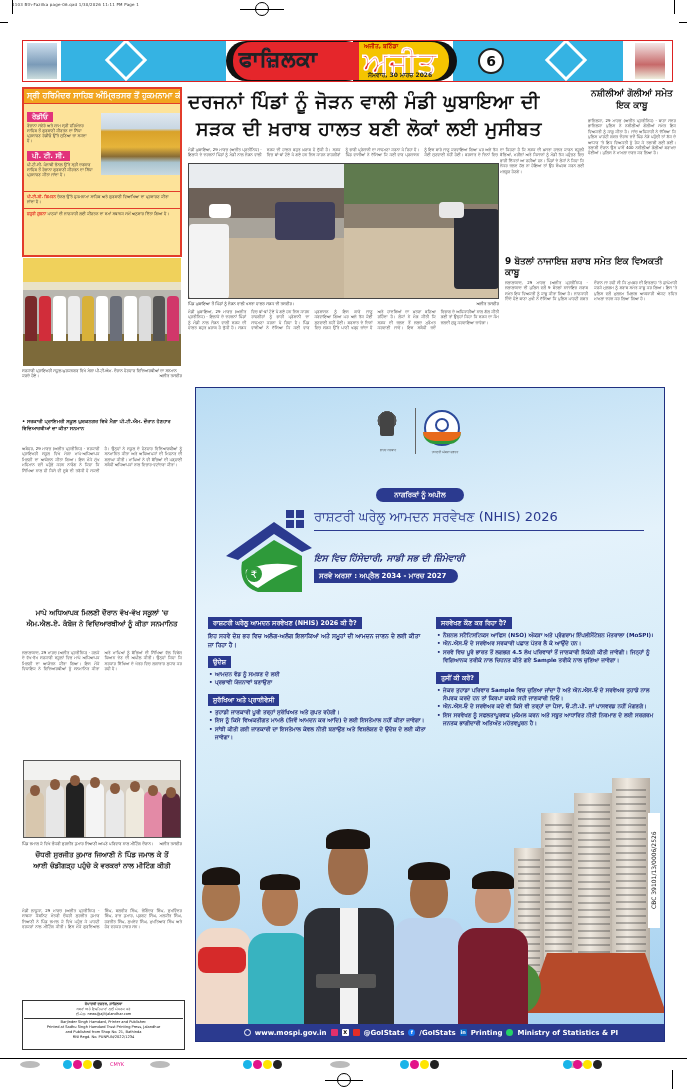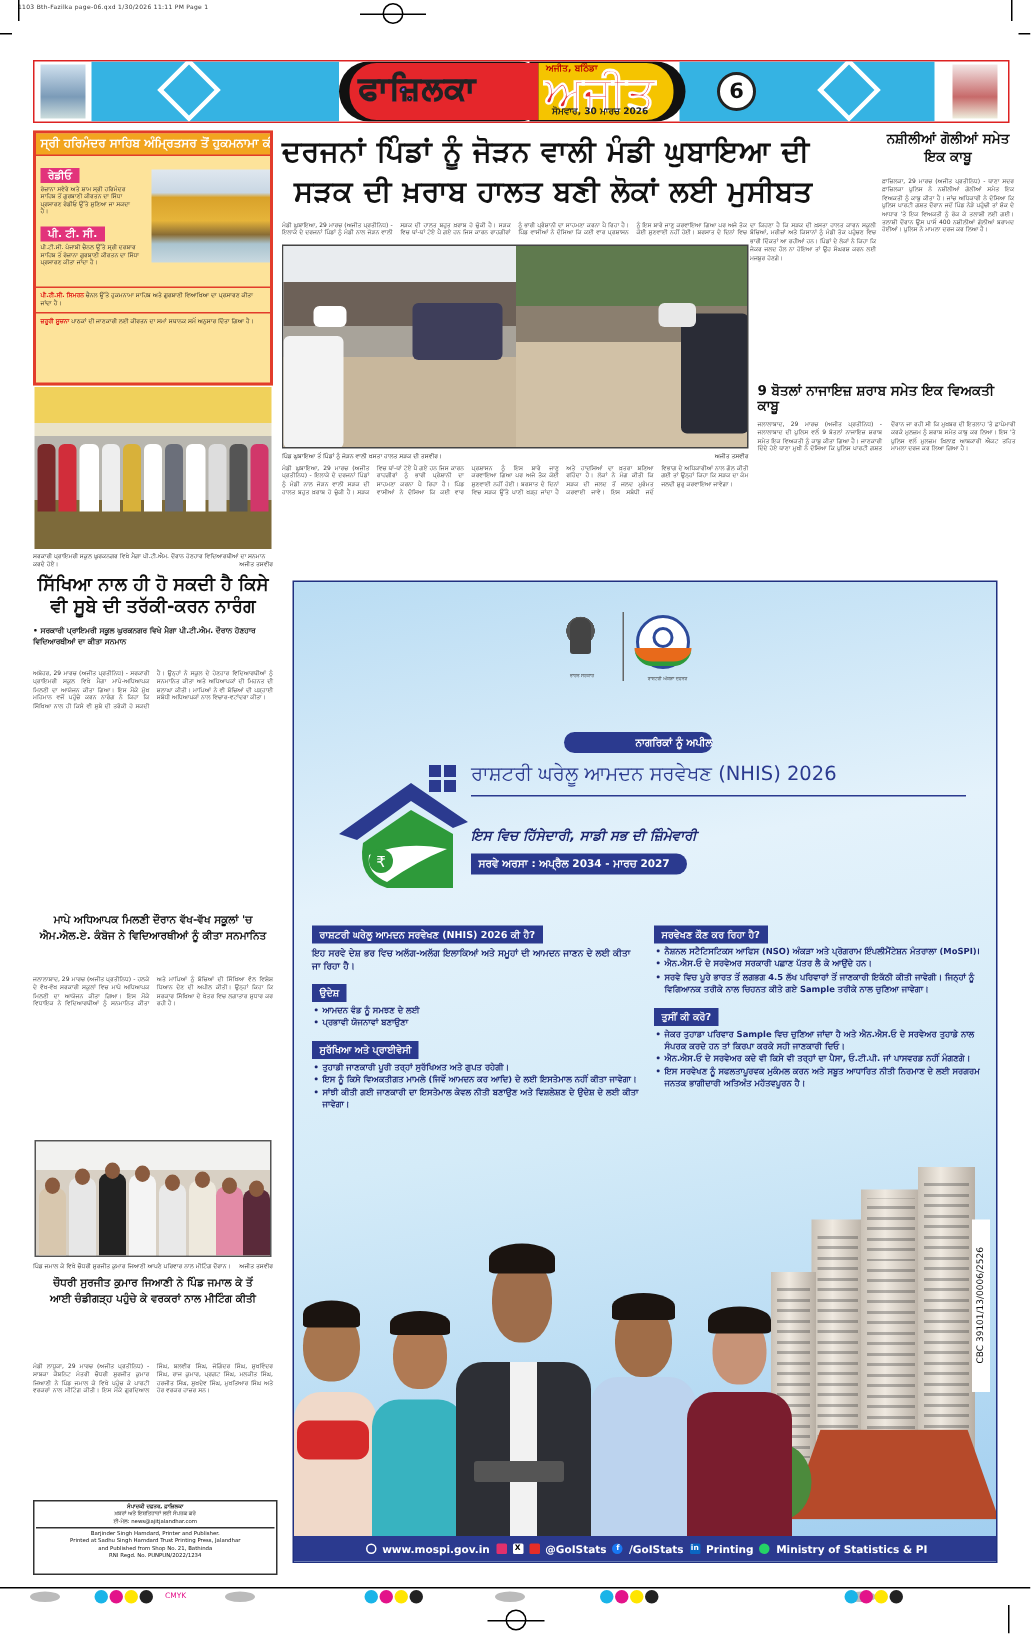--- a/index.html
+++ b/index.html
@@ -83,21 +83,21 @@
   
   .ad { position: absolute; left: 195px; top: 387px; width: 470px; height: 655px; border: 1px solid #203080; background: linear-gradient(170deg, #b9dcf3 0%, #e4f2fb 30%, #d4ebf8 55%, #9fcdef 100%); overflow: hidden; }
   .ad-emblem { position: absolute; left: 178px; top: 20px; width: 26px; height: 36px; background: radial-gradient(circle at 50% 35%, #555 0 35%, transparent 36%), linear-gradient(#fff0,#fff0); }
   .ad-emblem:after { content: ""; position: absolute; left: 6px; top: 4px; width: 14px; height: 24px; background: #444; border-radius: 6px 6px 2px 2px; }
   .ad-emblem-label { position: absolute; left: 172px; top: 60px; width: 40px; font-size: 3px; text-align: center; color: #333; }
   .ad-divider { position: absolute; left: 219px; top: 20px; width: 1px; height: 46px; background: #666; }
   .ad-logo { position: absolute; left: 228px; top: 22px; width: 36px; height: 36px; border-radius: 50%; background: #fff; border: 2px solid #2d4a9a; }
   .ad-logo .wheel { position: absolute; left: 9px; top: 6px; width: 14px; height: 14px; border-radius: 50%; border: 2px solid #2d4a9a; }
   .ad-logo .base { position: absolute; left: -3px; top: 20px; width: 38px; height: 12px; background: #e86a1b; border-radius: 0 0 16px 16px; border-bottom: 3px solid #2e9a3a; }
   .ad-logo-label { position: absolute; left: 220px; top: 62px; width: 58px; font-size: 3px; text-align: center; color: #333; }
-  .ad-appeal { position: absolute; left: 180px; top: 100px; width: 99px; height: 14px; background: #2b3a8f; color: #fff; border-radius: 7px; font-size: 7px; font-weight: bold; text-align: right; line-height: 14px; }
+  .ad-appeal { position: absolute; left: 180px; top: 100px; width: 88px; height: 14px; background: #2b3a8f; color: #fff; border-radius: 7px; font-size: 7px; font-weight: bold; text-align: center; line-height: 14px; }
 
   .ad-house { position: absolute; left: 28px; top: 120px; width: 90px; height: 90px; }
   .ad-title1 { position: absolute; left: 118px; top: 121px; font-size: 13px; font-weight: normal; color: #2b3a8f; white-space: nowrap; }
   .ad-rule { position: absolute; left: 118px; top: 142px; width: 330px; height: 1px; background: #2b3a8f; }
   .ad-title2 { position: absolute; left: 118px; top: 144px; font-size: 15px; font-weight: bold; color: #1c2670; white-space: nowrap; letter-spacing: .3px; }
   .ad-tagline { position: absolute; left: 118px; top: 165px; font-size: 9px; font-style: italic; font-weight: bold; color: #1c2670; white-space: nowrap; }
   .ad-period { position: absolute; left: 118px; top: 181px; height: 14px; padding: 0 12px 0 5px; background: #2b3a8f; color: #fff; font-size: 7px; font-weight: bold; line-height: 14px; border-radius: 0 8px 8px 0; white-space: nowrap; }
 
   .ad-section { position: absolute; }
   .ad-sec-head { display: inline-block; background: #2b3a8f; color: #fff; font-size: 6.4px; font-weight: bold; padding: 2px 5px; margin-bottom: 2px; white-space: nowrap; }
@@ -186,24 +186,20 @@
       <div class="p" style="background:#ddd"></div>
         <div class="p" style="background:#555"></div>
         <div class="p" style="background:#d1376a"></div>
     </div>
   </div>
   <div class="caption" style="position:absolute;left:22px;top:368px;width:160px">
     <span>ਸਰਕਾਰੀ ਪ੍ਰਾਇਮਰੀ ਸਕੂਲ ਘੁਰਕਨਗਰ ਵਿਖੇ ਮੈਗਾ ਪੀ.ਟੀ.ਐਮ. ਦੌਰਾਨ ਹੋਣਹਾਰ ਵਿਦਿਆਰਥੀਆਂ ਦਾ ਸਨਮਾਨ ਕਰਦੇ ਹੋਏ।</span>
     <span style="float:right">ਅਜੀਤ ਤਸਵੀਰ</span>
   </div>
 
-  <div class="edu-head">
-    <div class="headline-l">ਸਿੱਖਿਆ ਨਾਲ ਹੀ ਹੋ ਸਕਦੀ ਹੈ ਕਿਸੇ</div>
-    <div class="headline-l">ਵੀ ਸੂਬੇ ਦੀ ਤਰੱਕੀ-ਕਰਨ ਨਾਰੰਗ</div>
-  </div>
   <div class="edu-sub sub-l">• ਸਰਕਾਰੀ ਪ੍ਰਾਇਮਰੀ ਸਕੂਲ ਘੁਰਕਨਗਰ ਵਿਖੇ ਮੈਗਾ ਪੀ.ਟੀ.ਐਮ. ਦੌਰਾਨ ਹੋਣਹਾਰ ਵਿਦਿਆਰਥੀਆਂ ਦਾ ਕੀਤਾ ਸਨਮਾਨ</div>
   <div class="edu-body bodytext bodytext-cols">ਅਬੋਹਰ, 29 ਮਾਰਚ (ਅਜੀਤ ਪ੍ਰਤੀਨਿਧ) - ਸਰਕਾਰੀ ਪ੍ਰਾਇਮਰੀ ਸਕੂਲ ਵਿਖੇ ਮੈਗਾ ਮਾਪੇ-ਅਧਿਆਪਕ ਮਿਲਣੀ ਦਾ ਆਯੋਜਨ ਕੀਤਾ ਗਿਆ। ਇਸ ਮੌਕੇ ਮੁੱਖ ਮਹਿਮਾਨ ਵਜੋਂ ਪਹੁੰਚੇ ਕਰਨ ਨਾਰੰਗ ਨੇ ਕਿਹਾ ਕਿ ਸਿੱਖਿਆ ਨਾਲ ਹੀ ਕਿਸੇ ਵੀ ਸੂਬੇ ਦੀ ਤਰੱਕੀ ਹੋ ਸਕਦੀ ਹੈ। ਉਨ੍ਹਾਂ ਨੇ ਸਕੂਲ ਦੇ ਹੋਣਹਾਰ ਵਿਦਿਆਰਥੀਆਂ ਨੂੰ ਸਨਮਾਨਿਤ ਕੀਤਾ ਅਤੇ ਅਧਿਆਪਕਾਂ ਦੀ ਮਿਹਨਤ ਦੀ ਸ਼ਲਾਘਾ ਕੀਤੀ। ਮਾਪਿਆਂ ਨੇ ਵੀ ਬੱਚਿਆਂ ਦੀ ਪੜ੍ਹਾਈ ਸਬੰਧੀ ਅਧਿਆਪਕਾਂ ਨਾਲ ਵਿਚਾਰ-ਵਟਾਂਦਰਾ ਕੀਤਾ।</div>
 
   <div class="sports-head">ਮਾਪੇ ਅਧਿਆਪਕ ਮਿਲਣੀ ਦੌਰਾਨ ਵੱਖ-ਵੱਖ ਸਕੂਲਾਂ 'ਚ ਐਮ.ਐਲ.ਏ. ਕੰਬੋਜ ਨੇ ਵਿਦਿਆਰਥੀਆਂ ਨੂੰ ਕੀਤਾ ਸਨਮਾਨਿਤ</div>
   <div class="sports-body bodytext bodytext-cols">ਜਲਾਲਾਬਾਦ, 29 ਮਾਰਚ (ਅਜੀਤ ਪ੍ਰਤੀਨਿਧ) - ਹਲਕੇ ਦੇ ਵੱਖ-ਵੱਖ ਸਰਕਾਰੀ ਸਕੂਲਾਂ ਵਿਚ ਮਾਪੇ ਅਧਿਆਪਕ ਮਿਲਣੀ ਦਾ ਆਯੋਜਨ ਕੀਤਾ ਗਿਆ। ਇਸ ਮੌਕੇ ਵਿਧਾਇਕ ਨੇ ਵਿਦਿਆਰਥੀਆਂ ਨੂੰ ਸਨਮਾਨਿਤ ਕੀਤਾ ਅਤੇ ਮਾਪਿਆਂ ਨੂੰ ਬੱਚਿਆਂ ਦੀ ਸਿੱਖਿਆ ਵੱਲ ਵਿਸ਼ੇਸ਼ ਧਿਆਨ ਦੇਣ ਦੀ ਅਪੀਲ ਕੀਤੀ। ਉਨ੍ਹਾਂ ਕਿਹਾ ਕਿ ਸਰਕਾਰ ਸਿੱਖਿਆ ਦੇ ਖੇਤਰ ਵਿਚ ਲਗਾਤਾਰ ਸੁਧਾਰ ਕਰ ਰਹੀ ਹੈ।</div>
 
   <div class="photo2">
     <div class="pp" style="left:2px;height:45px;background:#d8c7ae"></div>
       <div class="hd" style="left:6px;top:24px"></div>
     <div class="pp" style="left:22px;height:52px;background:#e7e7e7"></div>

